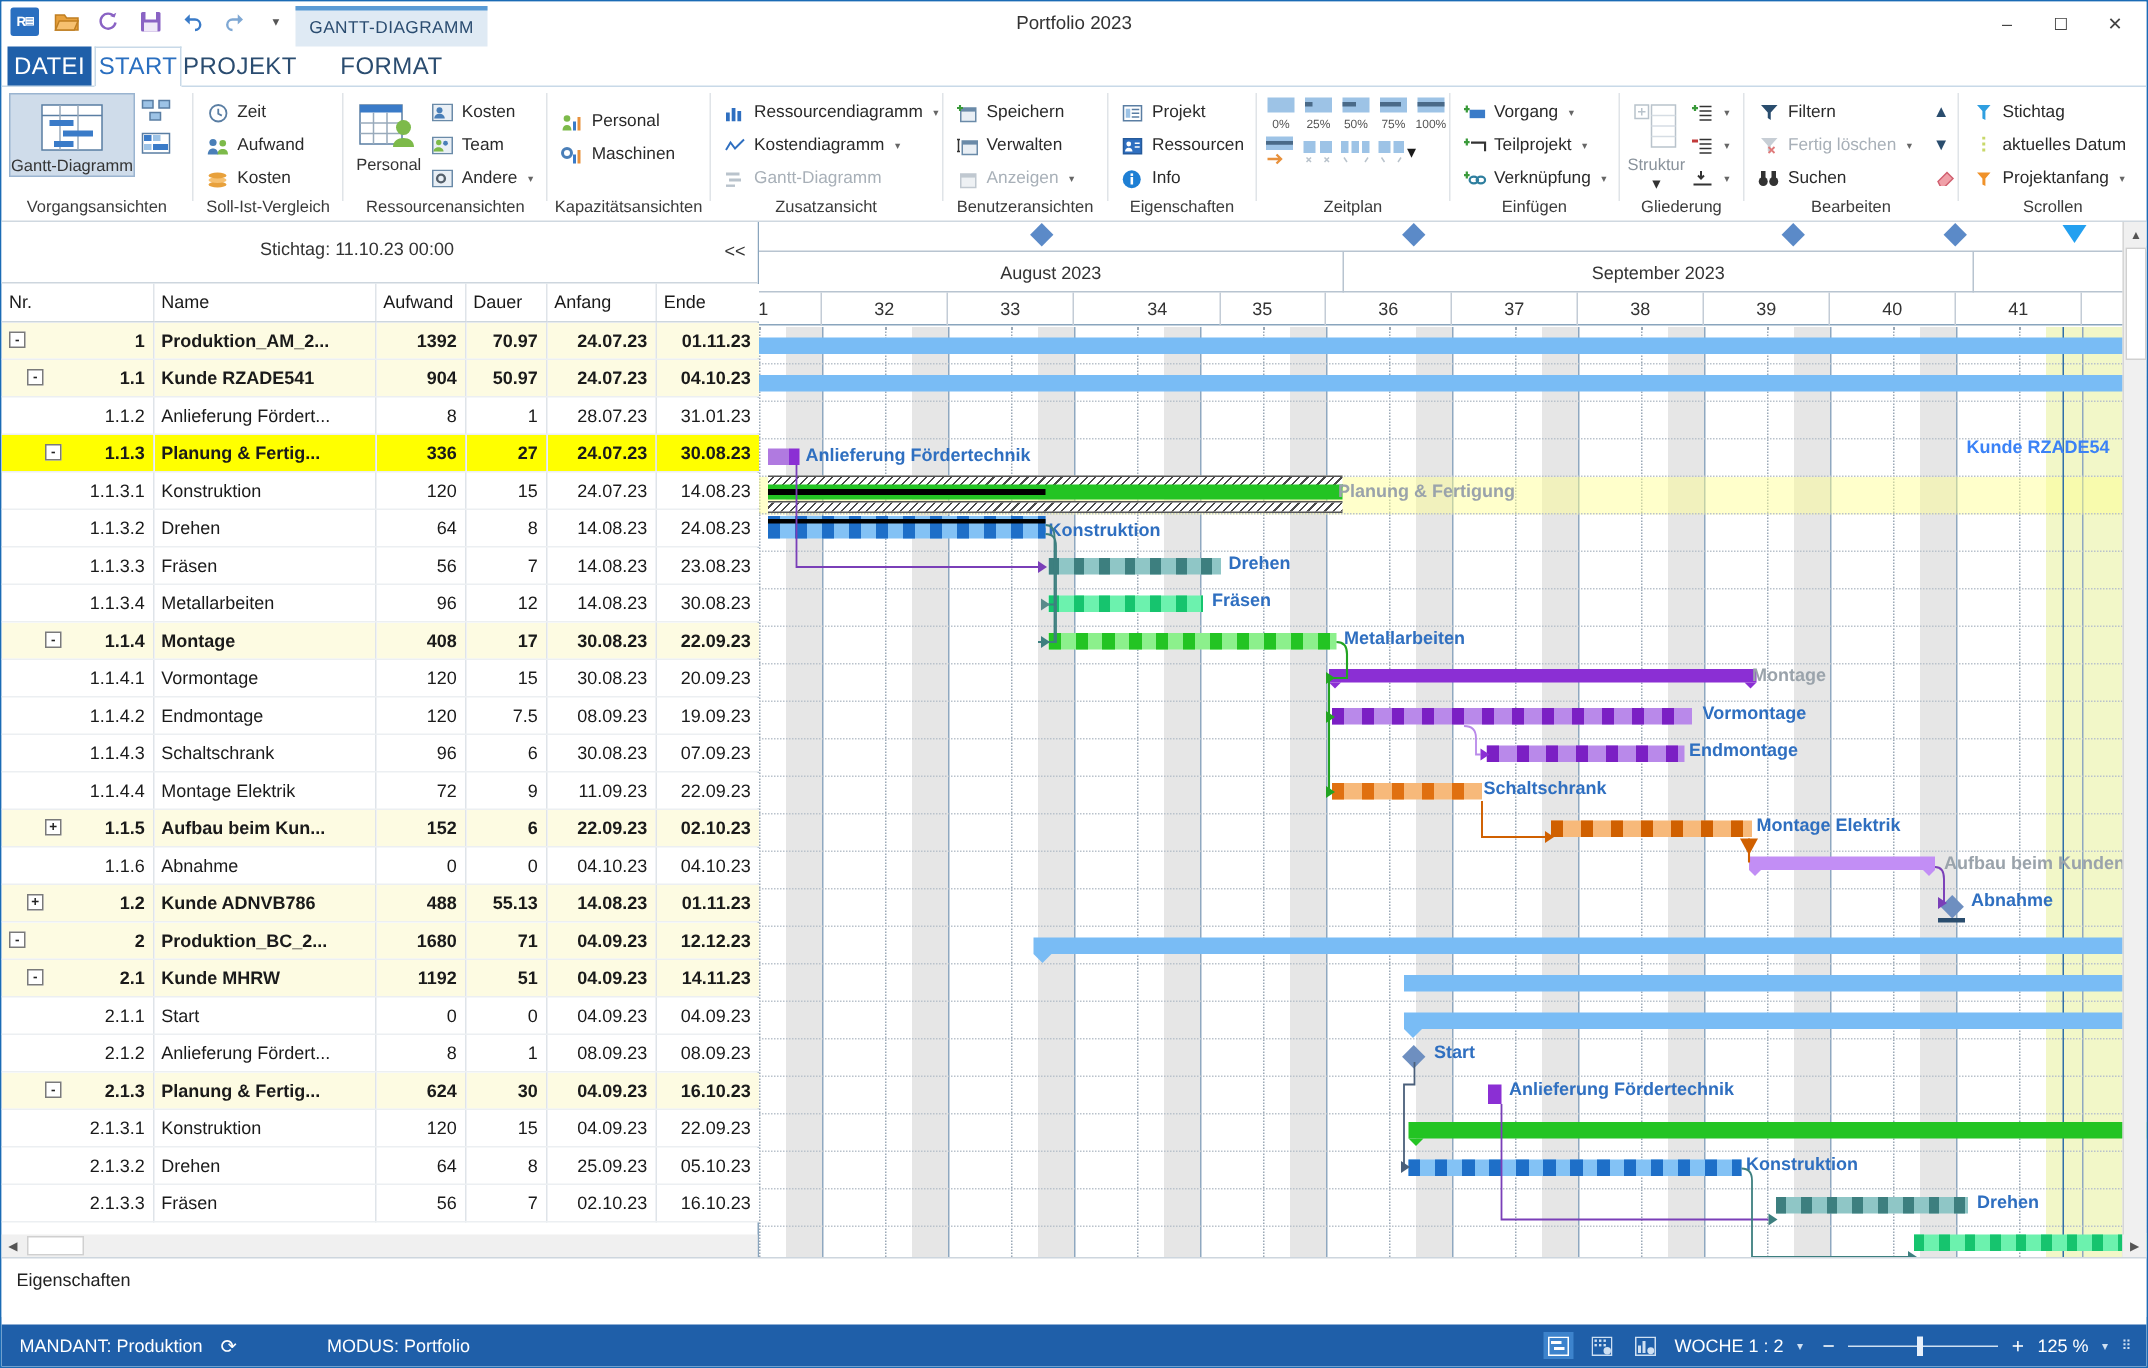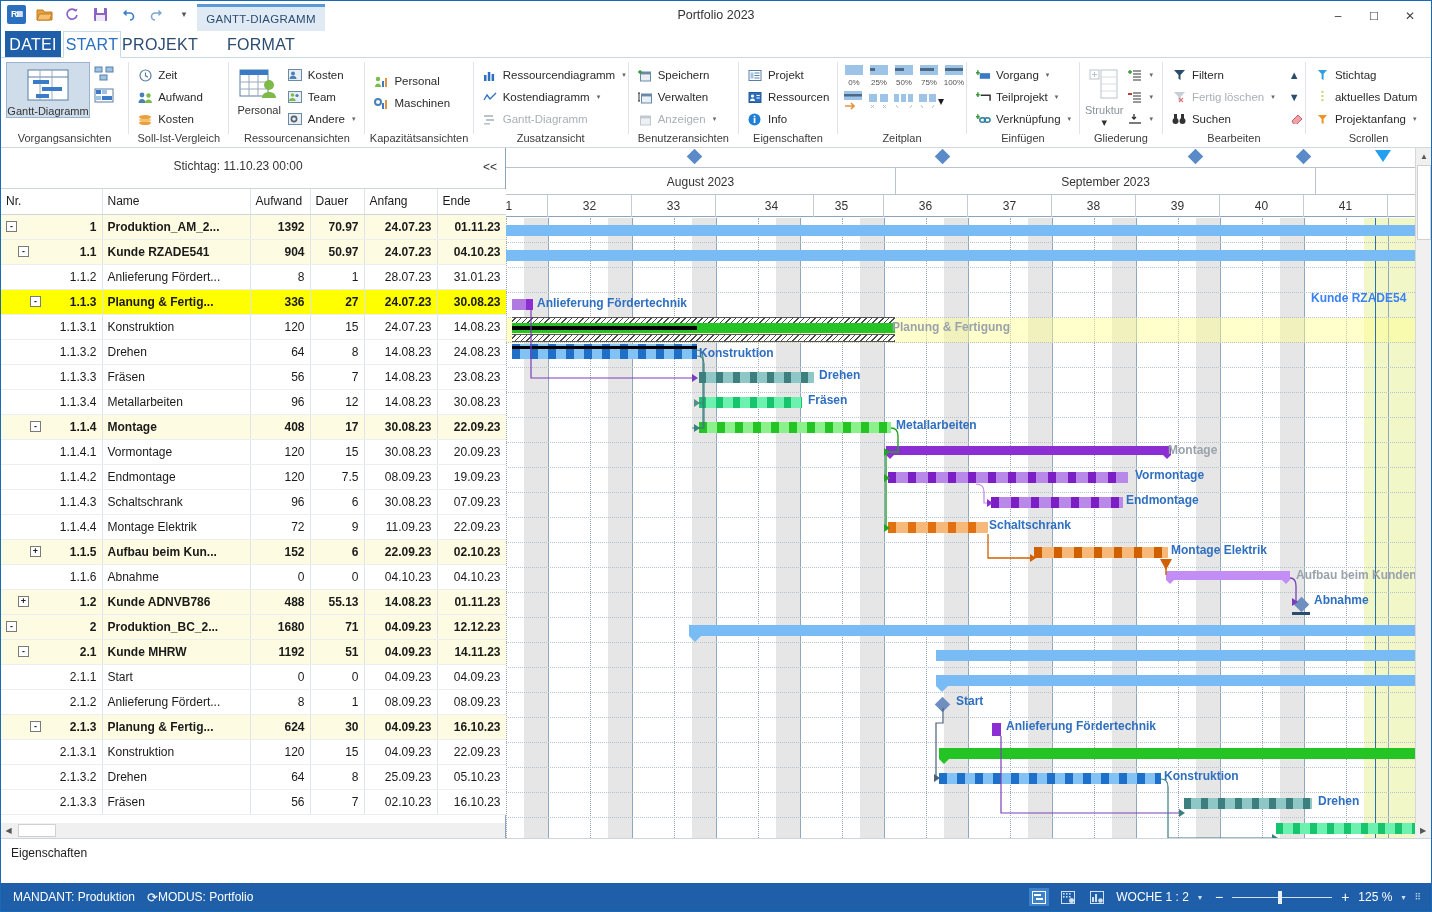--- a/index.html
+++ b/index.html
@@ -111,21 +111,21 @@
 
   
   .propsbar { position:relative; height:40px; background:#fff; border-top:1px solid #cdd6de; }
   .propsbar .lbl { position:absolute; left:10px; top:7px; font-size:12px; color:#222; }
 
   
   .status { position:absolute; left:0; right:0; bottom:0; height:28px; background:#1f5fa9; color:#fff;
             display:flex; align-items:center; font-size:12px; }
   .status .sA { margin-left:12px; }
   .status .sync { margin-left:12px; font-size:13px; }
-  .status .sB { }
+  .status .sB { margin-left:60px; }
   .status .right { margin-left:auto; display:flex; align-items:center; gap:9px; margin-right:10px; }
   .vbtn { width:20px;height:18px; display:flex;align-items:center;justify-content:center; font-size:11px; }
   .vbtn.on { background:#3d83cc; }
   .zslider { position:relative; width:100px; height:14px; display:flex; align-items:center;}
   .ztrack { position:absolute; left:0; right:0; top:7px; height:1px; background:#cfe0f2; }
   .zthumb { position:absolute; left:46px; top:1px; width:4px; height:13px; background:#e8f0fa; }
 
   
   .vsb { position:absolute; right:0; top:0; width:16px; bottom:0; background:#f0f0f0; border-left:1px solid #d6d6d6;}
   .vsb .up,.vsb .dn { position:absolute; left:0; width:16px;height:16px; display:flex;align-items:center;justify-content:center; font-size:8px; color:#555; background:#f0f0f0;}

